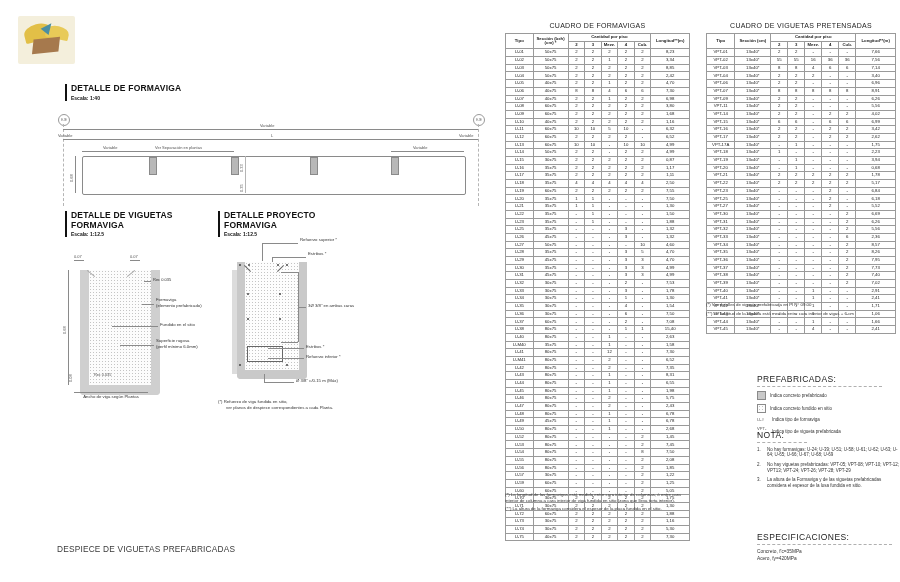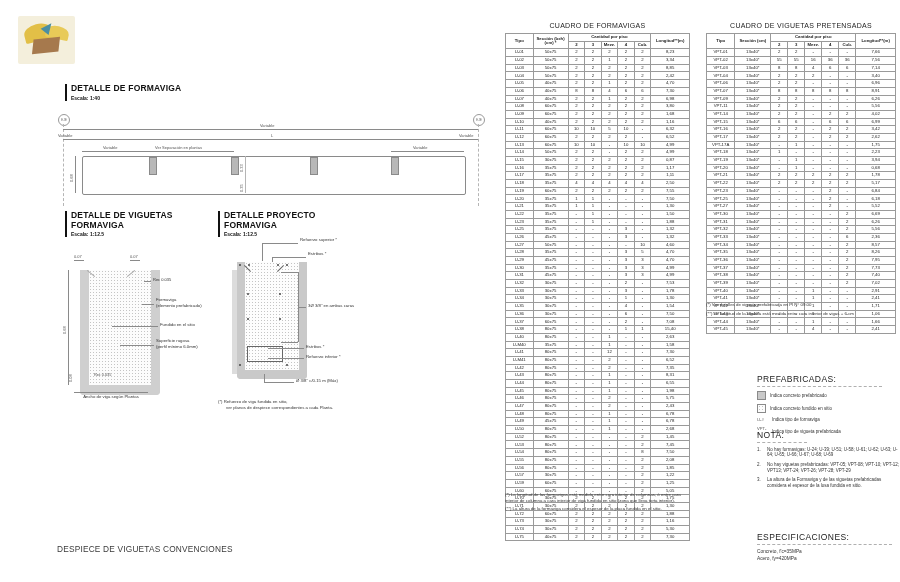--- a/index.html
+++ b/index.html
@@ -1319,16 +1319,16 @@
   <div class="abs" style="left:757px;top:500px;width:143px;margin-top:32px;">
     <div class="sec-head">ESPECIFICACIONES:</div>
     <div class="dash-line" style="width:135px;"></div>
     <div>
         <div class="spec-line">Concreto, f'c=35MPa</div>
         <div class="spec-line">Acero,      fy=420MPa</div>
       </div>
   </div>
 
   <div class="abs footer" style="left:57px;top:544px;width:600px;">
-    <div>DESPIECE DE VIGUETAS CONVENCIONES</div>
+    <div>DESPIECE DE VIGUETAS PREFABRICADAS</div>
   </div>
 
 </div>
 
 </body></html>

